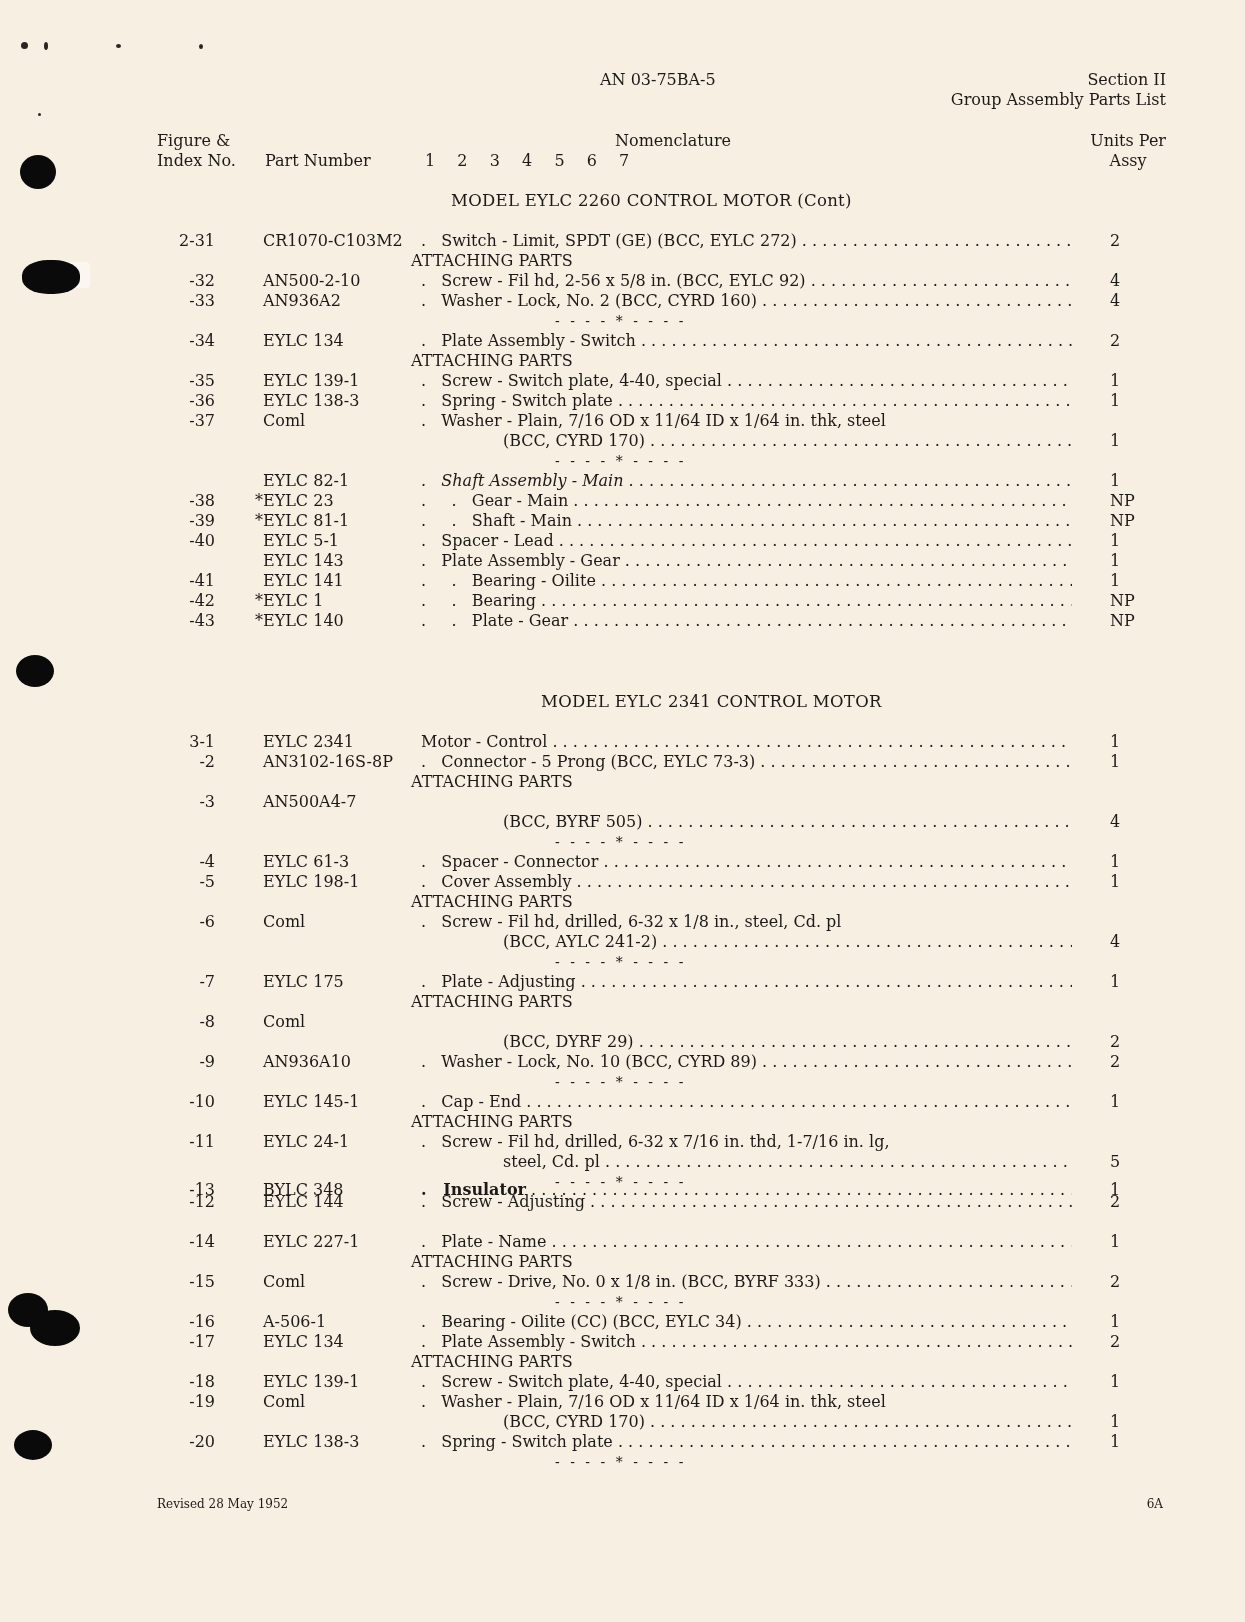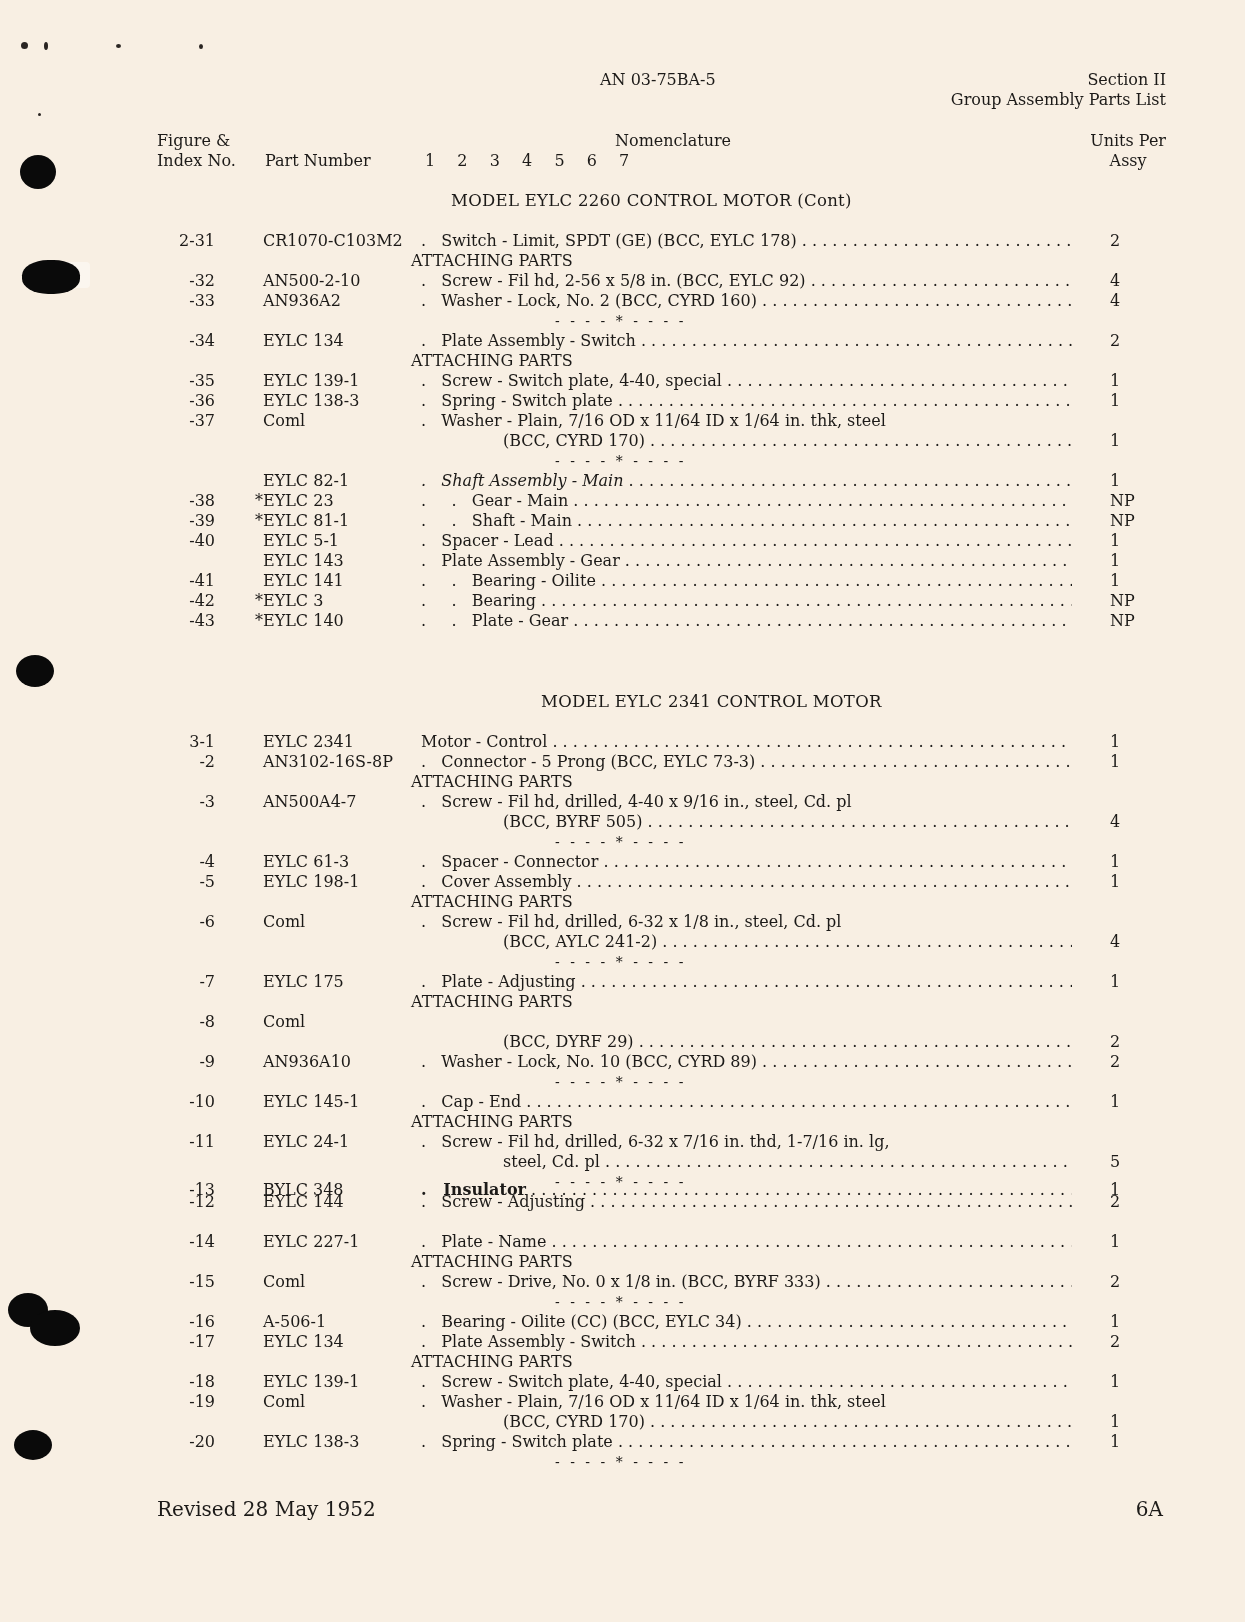--- a/index.html
+++ b/index.html
@@ -20,21 +20,21 @@
   .row .idx { position: absolute; left: 160px; width: 55px; text-align: right; }
   .row .pn { position: absolute; left: 263px; }
   .row .desc { position: absolute; left: 0; white-space: nowrap; overflow: hidden; }
   .row .units { position: absolute; left: 1110px; width: 40px; text-align: left; }
   .attach { position: absolute; left: 411px; font-size: 16px; line-height: 20px; }
   .sep { position: absolute; left: 0; width: 1245px; text-align: left; font-size: 14px; line-height: 14px; }
   .sep span { position: absolute; left: 555px; letter-spacing: 3px; }
   .hole { position: absolute; background: #0a0a0a; border-radius: 50%; }
   .speck { position: absolute; background: #2a2522; border-radius: 50%; }
   .tear { position: absolute; background: #fbf6ef; border-radius: 4px; }
-  .footer { font-size: 20px; }
+  .footer { font-size: 12px; }
 </style>
 </head>
 <body>
 
 <div class="page">
 
   <div class="hole" style="left:20px;top:155px;width:36px;height:34px;"></div>
   <div class="tear" style="left:60px;top:262px;width:30px;height:26px;"></div>
   <div class="hole" style="left:22px;top:260px;width:58px;height:34px;border-radius:45%;"></div>
   <div class="hole" style="left:16px;top:655px;width:38px;height:32px;"></div>
@@ -63,21 +63,21 @@
     <div>Assy</div>
   </div>
 
   <div class="abs model-title" style="left:451px;top:191px;">MODEL EYLC 2260 CONTROL MOTOR (Cont)</div>
   <div class="abs model-title" style="left:500px;top:692px;margin-left:41px;">MODEL EYLC 2341 CONTROL MOTOR</div>
 
   <div id="lines">
       <div class="row" style="top: 231px;">
         <span class="idx">2-31</span>
         <span class="pn">CR1070-C103M2</span>
-        <span class="desc" style="left: 421px; width: 651px;"><span style="white-space: pre;">.   Switch - Limit, SPDT (GE) (BCC, EYLC 178)</span><span>  . . . . . . . . . . . . . . . . . . . . . . . . . . . . . . . . . . . . . . . . . . . . . . . . . . . . . . . . . . . . . . . . . . . . . . . . . . . . . . . .</span></span>
+        <span class="desc" style="left: 421px; width: 651px;"><span style="white-space: pre;">.   Switch - Limit, SPDT (GE) (BCC, EYLC 272)</span><span>  . . . . . . . . . . . . . . . . . . . . . . . . . . . . . . . . . . . . . . . . . . . . . . . . . . . . . . . . . . . . . . . . . . . . . . . . . . . . . . . .</span></span>
         <span class="units">2</span>
       </div>
       <div class="attach" style="top: 251px;">ATTACHING PARTS</div>
       <div class="row" style="top: 271px;">
         <span class="idx">-32</span>
         <span class="pn">AN500-2-10</span>
         <span class="desc" style="left: 421px; width: 651px;"><span style="white-space: pre;">.   Screw - Fil hd, 2-56 x 5/8 in. (BCC, EYLC 92)</span><span>  . . . . . . . . . . . . . . . . . . . . . . . . . . . . . . . . . . . . . . . . . . . . . . . . . . . . . . . . . . . . . . . . . . . . . . . . . . . . . . . .</span></span>
         <span class="units">4</span>
       </div>
       <div class="row" style="top: 291px;">
@@ -152,21 +152,21 @@
         <span class="units">1</span>
       </div>
       <div class="row" style="top: 571px;">
         <span class="idx">-41</span>
         <span class="pn">EYLC 141</span>
         <span class="desc" style="left: 421px; width: 651px;"><span style="white-space: pre;">.     .   Bearing - Oilite</span><span>  . . . . . . . . . . . . . . . . . . . . . . . . . . . . . . . . . . . . . . . . . . . . . . . . . . . . . . . . . . . . . . . . . . . . . . . . . . . . . . . .</span></span>
         <span class="units">1</span>
       </div>
       <div class="row" style="top: 591px;">
         <span class="idx">-42</span>
-        <span class="pn" style="left: 255px;">*EYLC 3</span>
+        <span class="pn" style="left: 255px;">*EYLC 1</span>
         <span class="desc" style="left: 421px; width: 651px;"><span style="white-space: pre;">.     .   Bearing</span><span>  . . . . . . . . . . . . . . . . . . . . . . . . . . . . . . . . . . . . . . . . . . . . . . . . . . . . . . . . . . . . . . . . . . . . . . . . . . . . . . . .</span></span>
         <span class="units">NP</span>
       </div>
       <div class="row" style="top: 611px;">
         <span class="idx">-43</span>
         <span class="pn" style="left: 255px;">*EYLC 140</span>
         <span class="desc" style="left: 421px; width: 651px;"><span style="white-space: pre;">.     .   Plate - Gear</span><span>  . . . . . . . . . . . . . . . . . . . . . . . . . . . . . . . . . . . . . . . . . . . . . . . . . . . . . . . . . . . . . . . . . . . . . . . . . . . . . . . .</span></span>
         <span class="units">NP</span>
       </div>
       <div class="row" style="top: 732px;">
@@ -178,21 +178,20 @@
       <div class="row" style="top: 752px;">
         <span class="idx">-2</span>
         <span class="pn">AN3102-16S-8P</span>
         <span class="desc" style="left: 421px; width: 651px;"><span style="white-space: pre;">.   Connector - 5 Prong (BCC, EYLC 73-3)</span><span>  . . . . . . . . . . . . . . . . . . . . . . . . . . . . . . . . . . . . . . . . . . . . . . . . . . . . . . . . . . . . . . . . . . . . . . . . . . . . . . . .</span></span>
         <span class="units">1</span>
       </div>
       <div class="attach" style="top: 772px;">ATTACHING PARTS</div>
       <div class="row" style="top: 792px;">
         <span class="idx">-3</span>
         <span class="pn">AN500A4-7</span>
-        <span class="desc" style="left: 421px;"><span style="white-space: pre;">.   Screw - Fil hd, drilled, 4-40 x 9/16 in., steel, Cd. pl</span></span>
         <span class="units"></span>
       </div>
       <div class="row" style="top: 812px;">
         <span class="desc" style="left: 503px; width: 569px;"><span style="white-space: pre;">(BCC, BYRF 505)</span><span>  . . . . . . . . . . . . . . . . . . . . . . . . . . . . . . . . . . . . . . . . . . . . . . . . . . . . . . . . . . . . . . . . . . . . . . . . . . . . . . . .</span></span>
         <span class="units">4</span>
       </div>
       <div class="sep" style="top: 835px;">
         <span>- - - - * - - - -</span>
       </div>
       <div class="row" style="top: 852px;">

